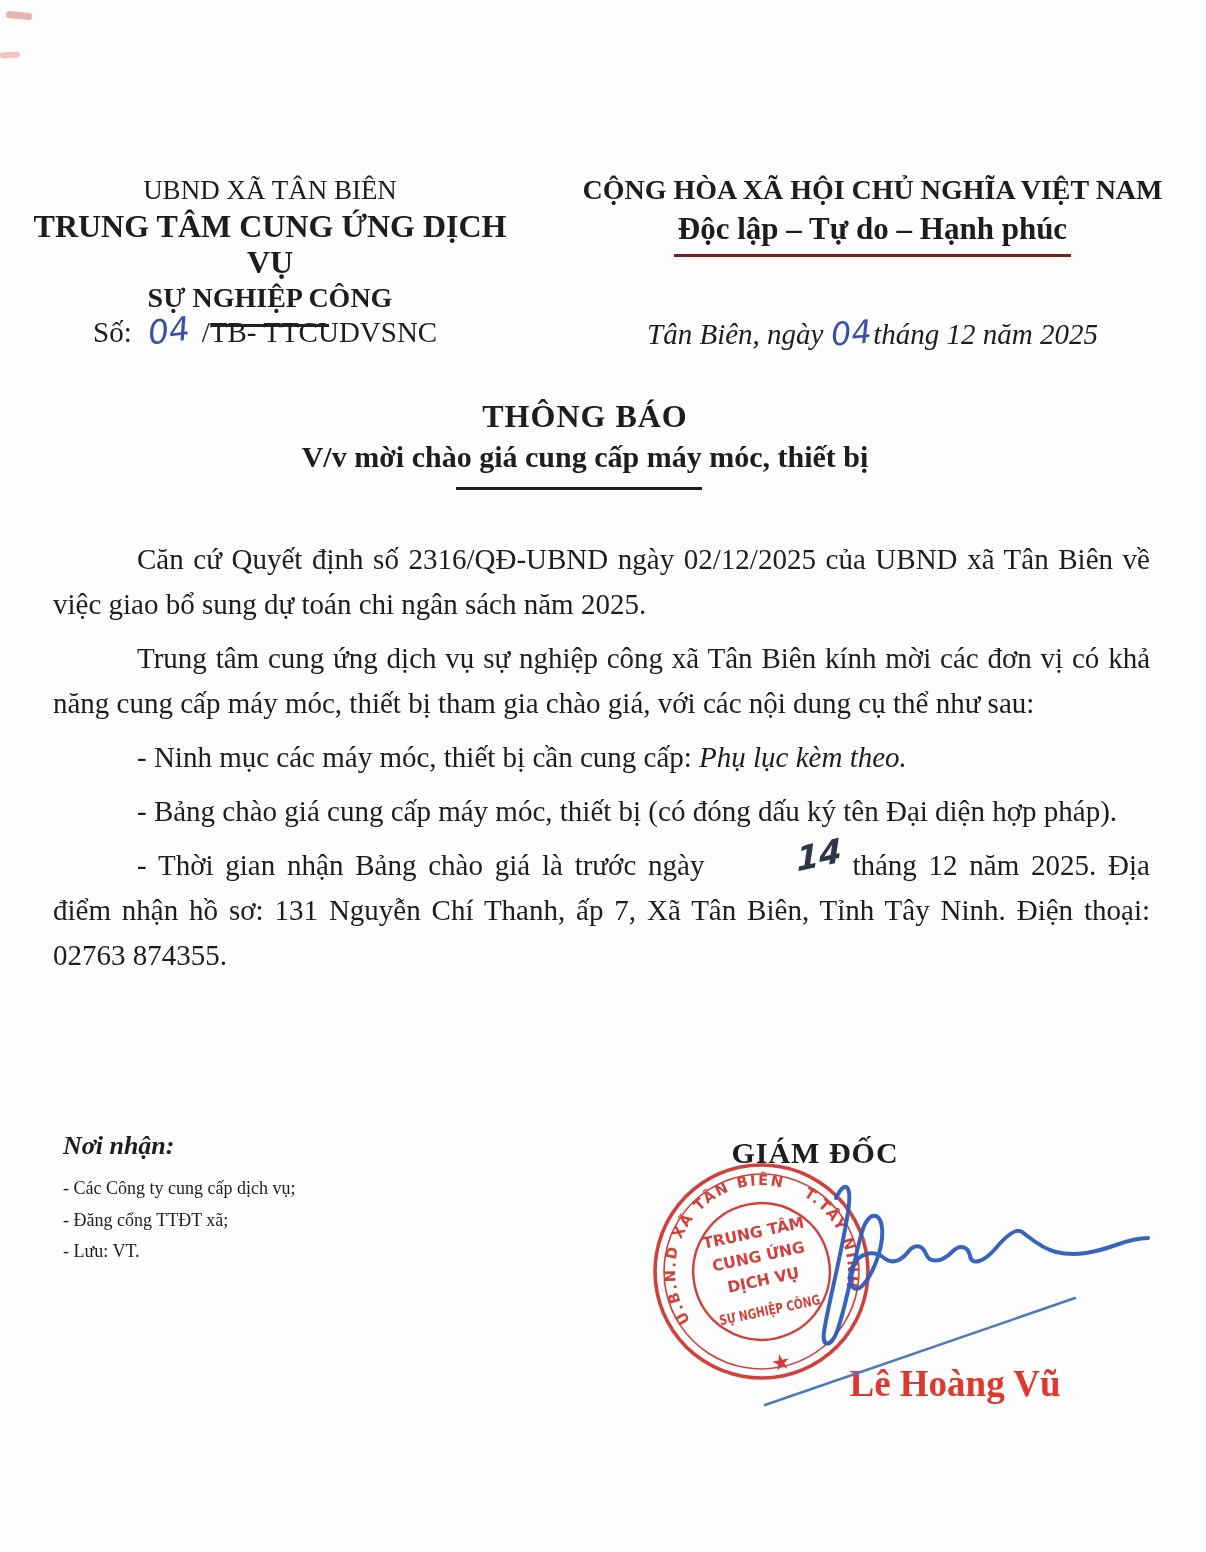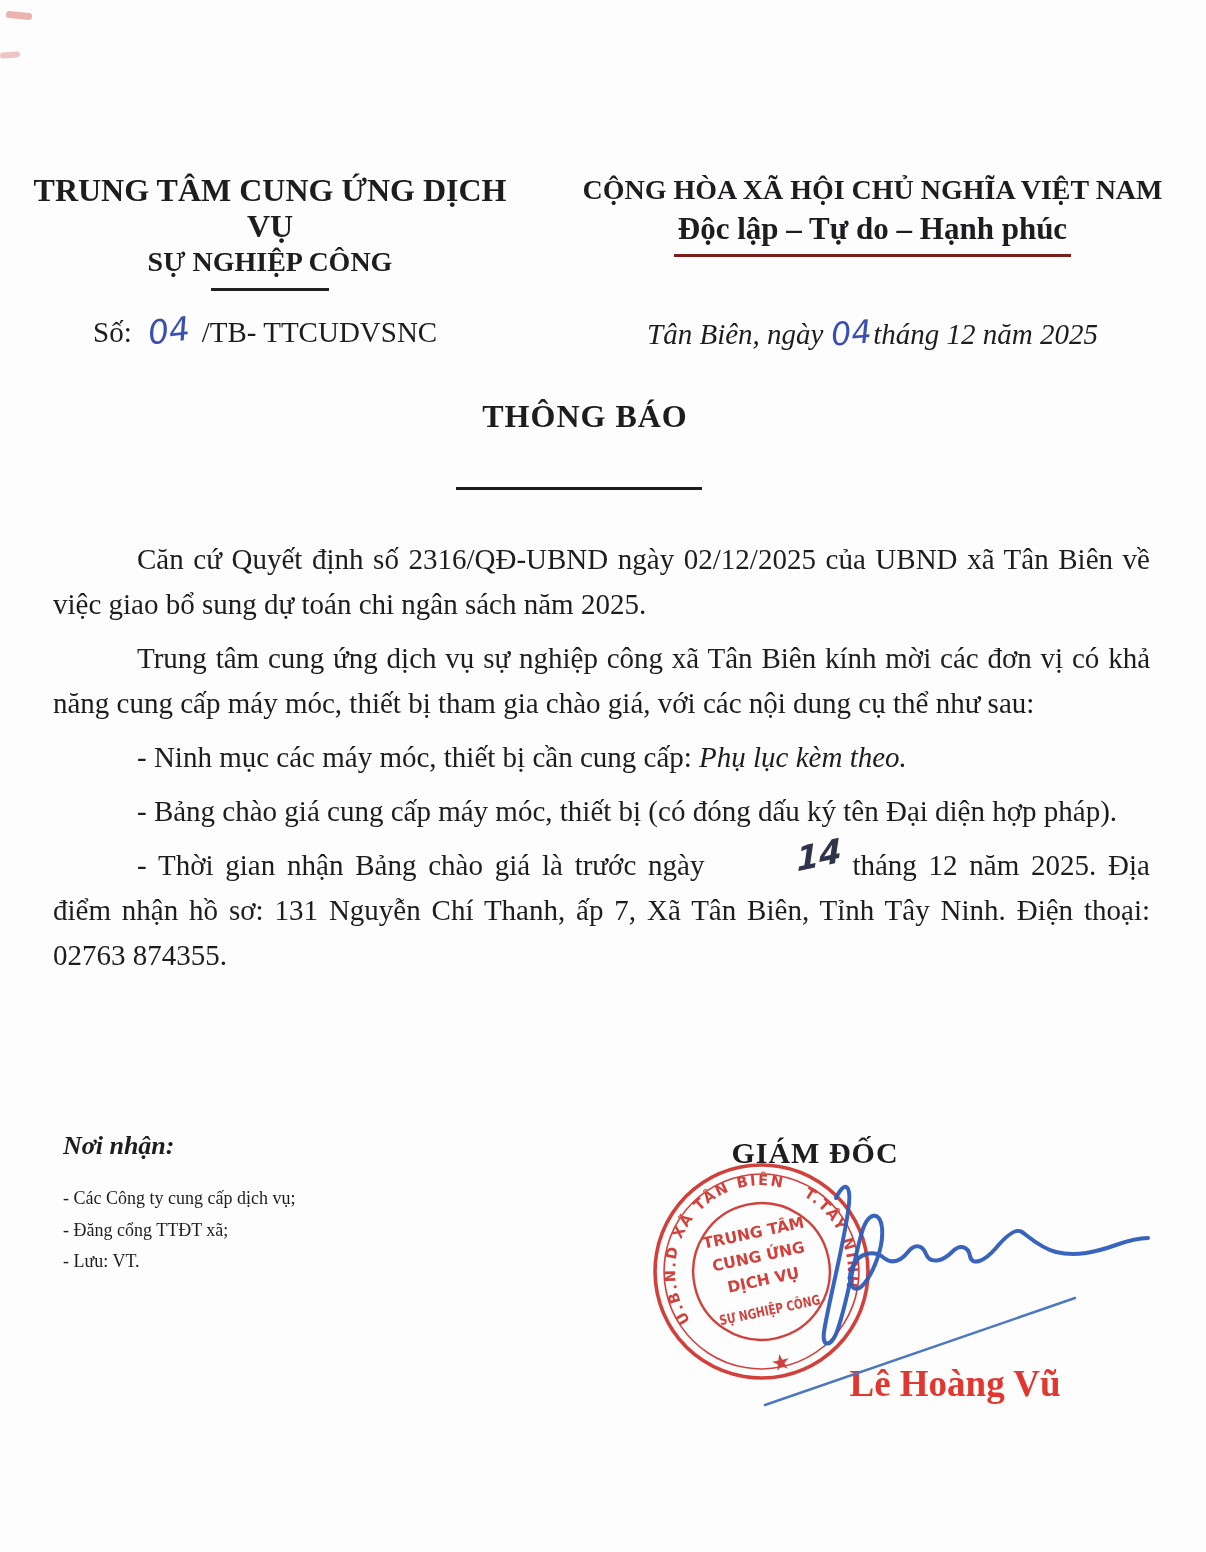--- a/index.html
+++ b/index.html
@@ -47,56 +47,58 @@
   .subtitle-rule { left:456px; top:487px; width:246px; height:3px; background:#1d1d1f; }
 
   
   .body { left:53px; top:537px; width:1097px; font-size:29px; line-height:45px; text-align:justify; }
   .body p { margin:0 0 9px 0; text-indent:84px; }
   .body .closing { margin-top:10px; }
   .it { font-style:italic; }
 
   
   .recipients { left:63px; top:1131px; width:460px; }
-  .recip-label { font-size:26px; font-weight:bold; font-style:italic; margin-bottom:22px; }
+  .recip-label { font-size:26px; font-weight:bold; font-style:italic; margin-bottom:12px; }
   .recip-item { font-size:18px; line-height:31.5px; }
 
   
   .director-title { left:640px; top:1136px; width:350px; text-align:center;
                     font-size:30px; font-weight:bold; letter-spacing:1px; }
   .signer-name { left:790px; top:1362px; width:330px; text-align:center;
                  font-size:37px; font-weight:bold; color:#e2372e; }
 
   .stamp-svg { left:649px; top:1159px; width:225px; height:225px; opacity:.92; }
   .sig-svg   { left:740px; top:1165px; width:420px; height:255px; }
 </style>
 </head>
 <body>
 
 <div class="page">
 
   <div class="abs mark-a"></div>
   <div class="abs mark-b"></div>
 
   <div class="abs hdr-left">
+    <div class="hl1">UBND XÃ TÂN BIÊN</div>
     <div class="hl2">TRUNG TÂM CUNG ỨNG DỊCH VỤ</div>
     <div class="hl3">SỰ NGHIỆP CÔNG</div>
     <div class="org-rule"></div>
   </div>
 
   <div class="abs so-line"><span>Số:</span><span class="hw hw-so">04</span><span>/TB- TTCUDVSNC</span></div>
 
   <div class="abs hdr-right">
     <div class="hr1">CỘNG HÒA XÃ HỘI CHỦ NGHĨA VIỆT NAM</div>
     <div class="hr2">Độc lập – Tự do – Hạnh phúc</div>
   </div>
 
   <div class="abs date-line"><span>Tân Biên, ngày</span><span class="hw hw-date">04</span><span>tháng 12 năm 2025</span></div>
 
   <div class="abs title">THÔNG BÁO</div>
+  <div class="abs subtitle">V/v mời chào giá cung cấp máy móc, thiết bị</div>
   <div class="abs subtitle-rule"></div>
 
   <div class="abs body">
     <p>Căn cứ Quyết định số 2316/QĐ-UBND ngày 02/12/2025 của UBND xã Tân Biên về việc giao bổ sung dự toán chi ngân sách năm 2025.</p>
     <p>Trung tâm cung ứng dịch vụ sự nghiệp công xã Tân Biên kính mời các đơn vị có khả năng cung cấp máy móc, thiết bị tham gia chào giá, với các nội dung cụ thể như sau:</p>
     <p><span>- Ninh mục các máy móc, thiết bị cần cung cấp:</span> <span class="it">Phụ lục kèm theo.</span></p>
     <p>- Bảng chào giá cung cấp máy móc, thiết bị (có đóng dấu ký tên Đại diện hợp pháp).</p>
     <p><span>- Thời gian nhận Bảng chào giá là trước ngày</span><span class="hw hw-day">14</span><span>tháng 12 năm 2025. Địa điểm nhận hồ sơ: 131 Nguyễn Chí Thanh, ấp 7, Xã Tân Biên, Tỉnh Tây Ninh. Điện thoại: 02763 874355.</span></p>
   </div>
 

